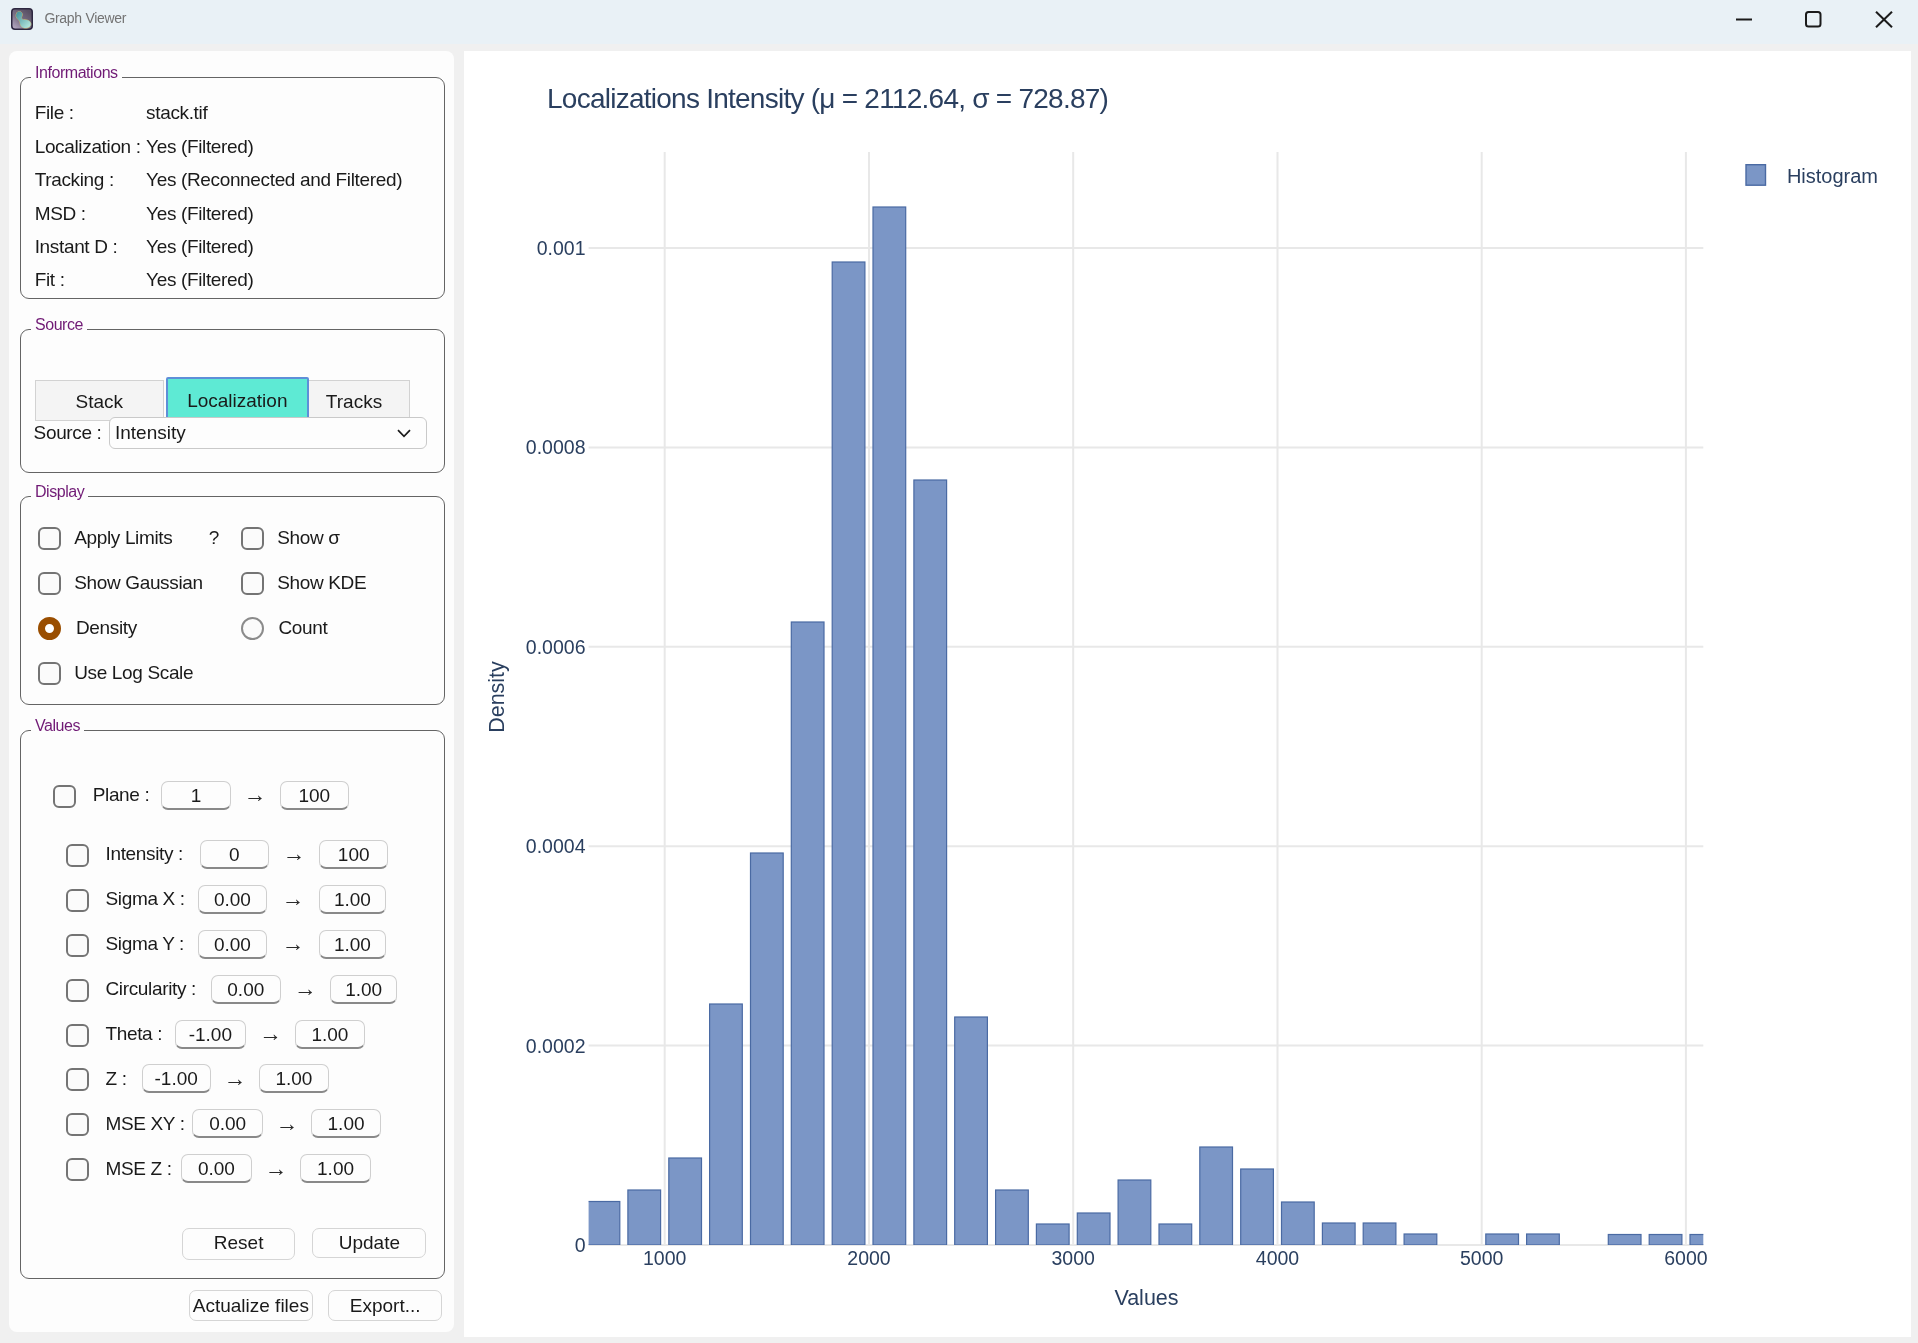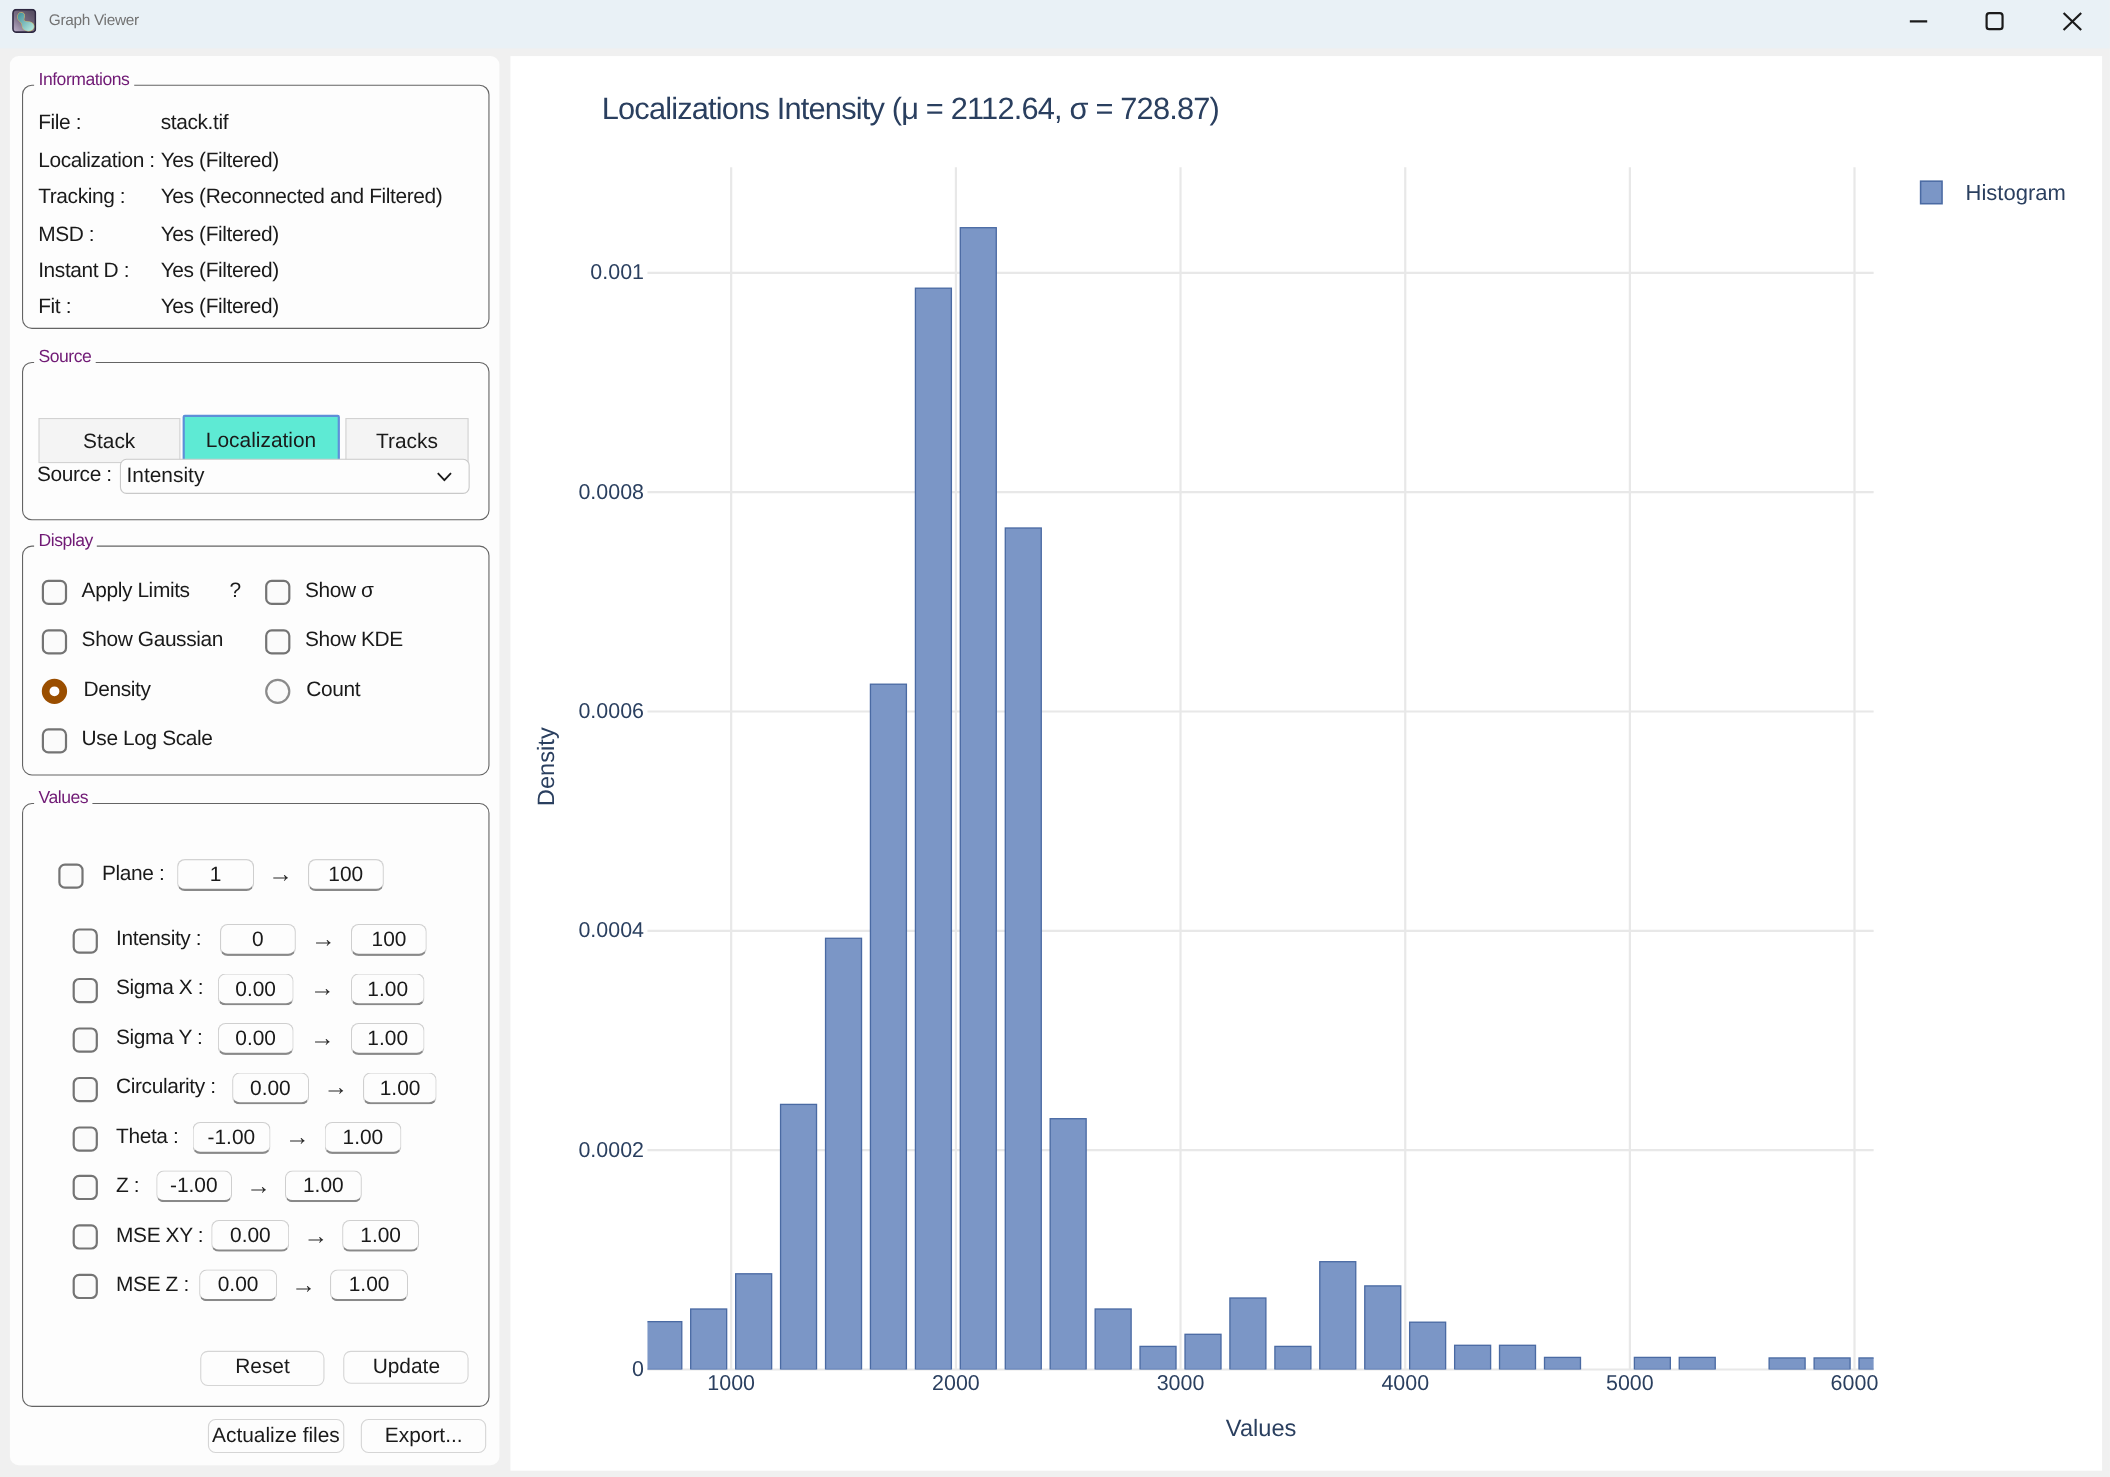--- a/index.html
+++ b/index.html
@@ -137,21 +137,21 @@
     <div class="lbl" style="left:137.1px;top:163.5px">Yes (Filtered)</div>
 <div class="lbl" style="left:25.7px;top:197.0px">Instant D :</div>
     <div class="lbl" style="left:137.1px;top:197.0px">Yes (Filtered)</div>
 <div class="lbl" style="left:25.7px;top:230.0px">Fit :</div>
     <div class="lbl" style="left:137.1px;top:230.0px">Yes (Filtered)</div>
 
   <div class="group" style="top:277.9px;width:425.4px;height:144.6px">
     <div class="gtitle">Source</div>
   </div>
   <div class="seg" style="left:25.7px;width:129.1px">Stack</div>
-  <div class="seg" style="left:305px;width:112px">Tracks</div>
+  <div class="seg" style="left:289px;width:112px">Tracks</div>
   <div class="seg" style="left:156.8px;width:143px;top:302.8px;height:46.7px;line-height:43px;
        background:#5eead4;border:2px solid #5e8fd8;border-radius:2px">Localization</div>
   <div class="lbl" style="left:24.6px;top:382.5px">Source :</div>
   <div class="inp" style="left:100px;top:366.1px;width:317.7px;height:32px;line-height:30px;
        text-align:left;padding-left:5px;border:1px solid #c9c9c9;border-radius:6px">Intensity</div>
   <svg class="abs" style="left:388px;top:378px" width="14" height="9" viewBox="0 0 14 9">
     <path d="M1,1.2 L7,7.4 L13,1.2" fill="none" stroke="#1b1b1b" stroke-width="1.7"></path>
   </svg>
 
   <div class="group" style="top:444.8px;width:425.4px;height:208.8px">

